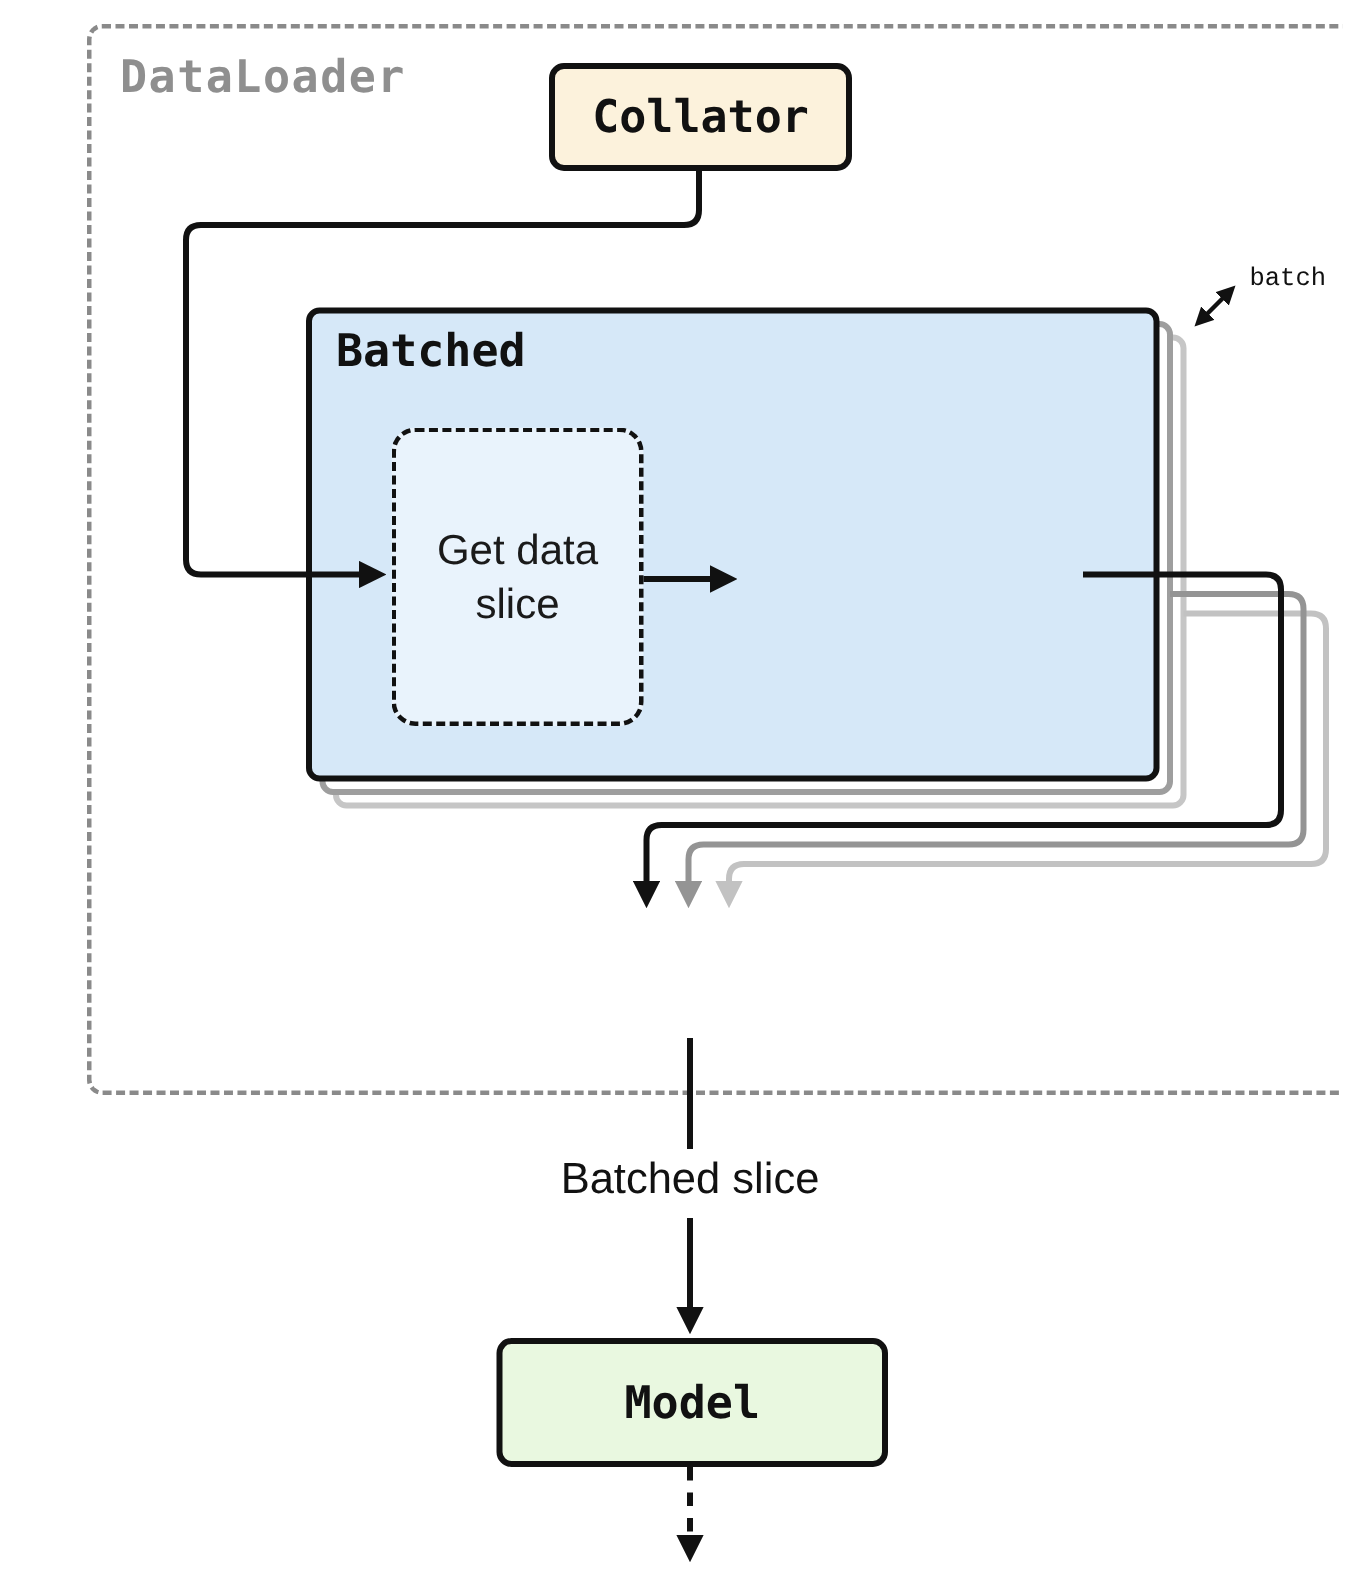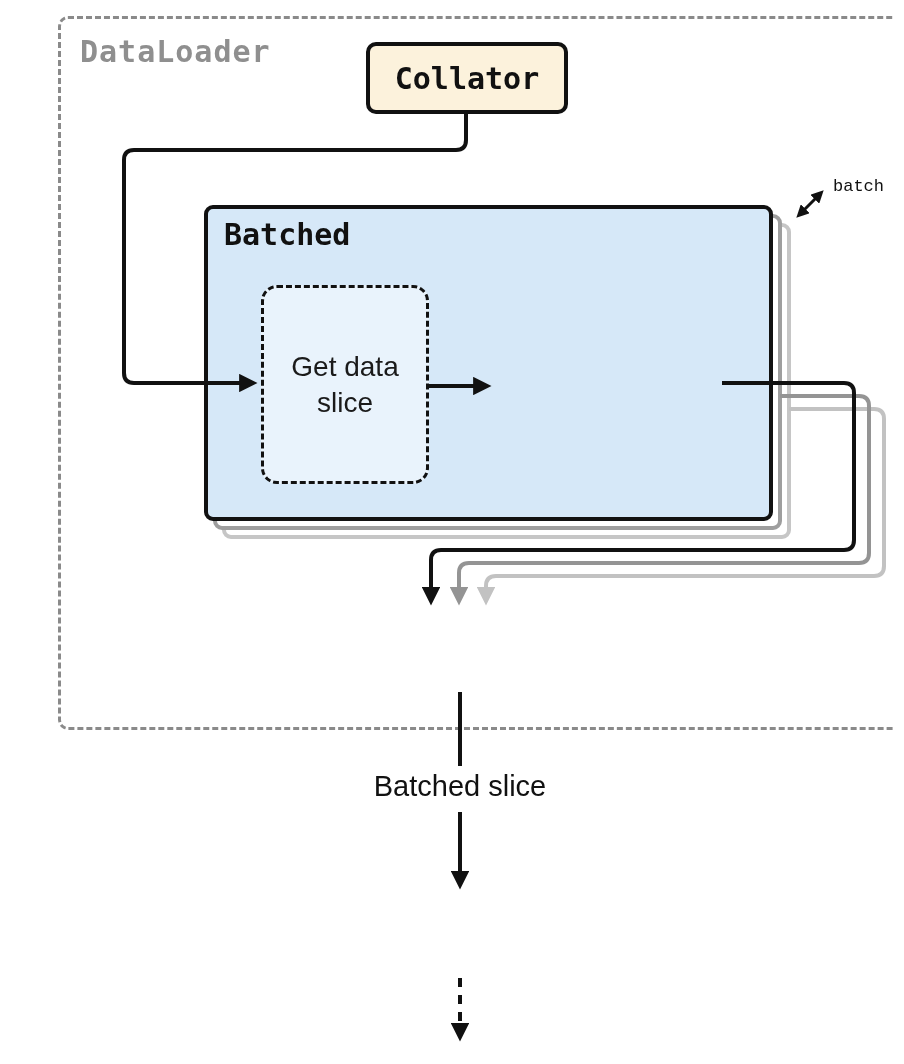--- a/index.html
+++ b/index.html
@@ -79,20 +79,23 @@
   <div class="abs dataset">
     <div class="abs dataset-label">Batched</div>
   </div>
 
   <div class="abs inner-box slice">
     <span>Get data
 slice</span>
   </div>
 
 
+  <div class="abs node model">
+    <span>Model</span>
+  </div>
 
   <svg class="abs wires" viewBox="0 0 904 1064" xmlns="http://www.w3.org/2000/svg">
     <defs>
       <marker id="ah-black" viewBox="0 0 10 10" refX="7" refY="5" markerWidth="4.6" markerHeight="4.6" markerUnits="strokeWidth" orient="auto-start-reverse">
         <path class="mk-black" d="M0,0 L10,5 L0,10 z"></path>
       </marker>
       <marker id="ah-mid" viewBox="0 0 10 10" refX="7" refY="5" markerWidth="4.6" markerHeight="4.6" markerUnits="strokeWidth" orient="auto">
         <path class="mk-mid" d="M0,0 L10,5 L0,10 z"></path>
       </marker>
       <marker id="ah-light" viewBox="0 0 10 10" refX="7" refY="5" markerWidth="4.6" markerHeight="4.6" markerUnits="strokeWidth" orient="auto">

